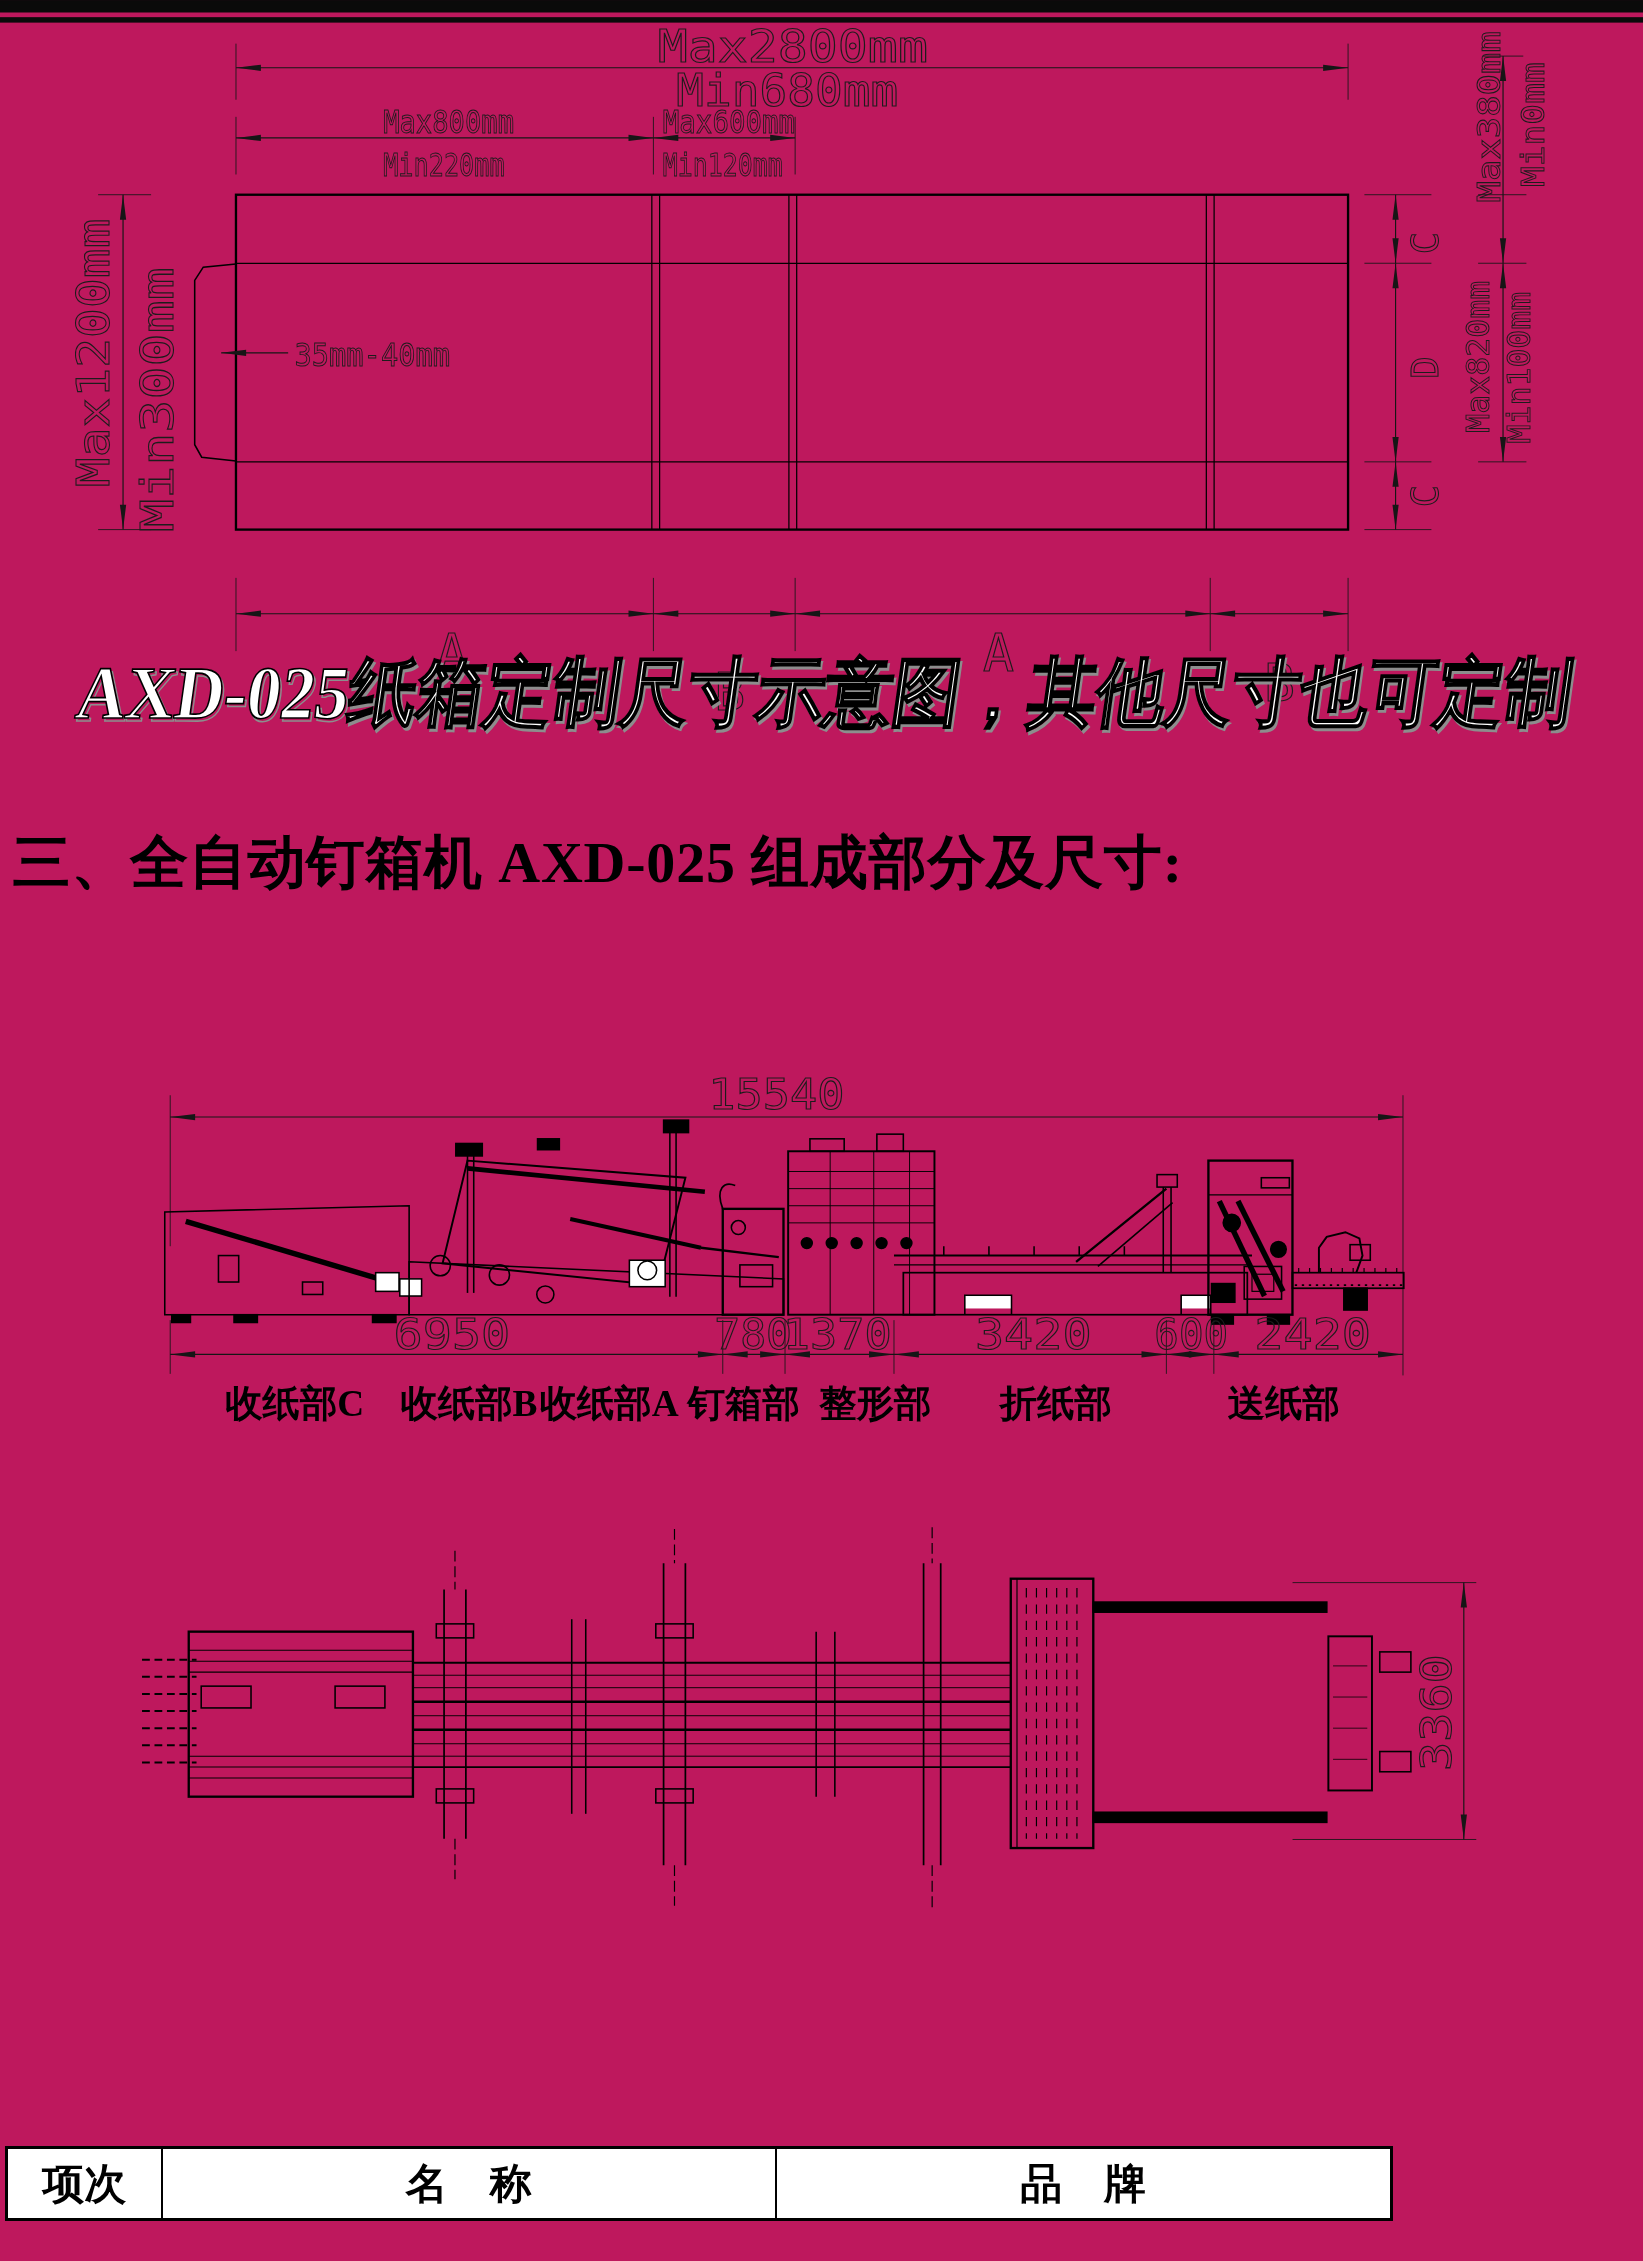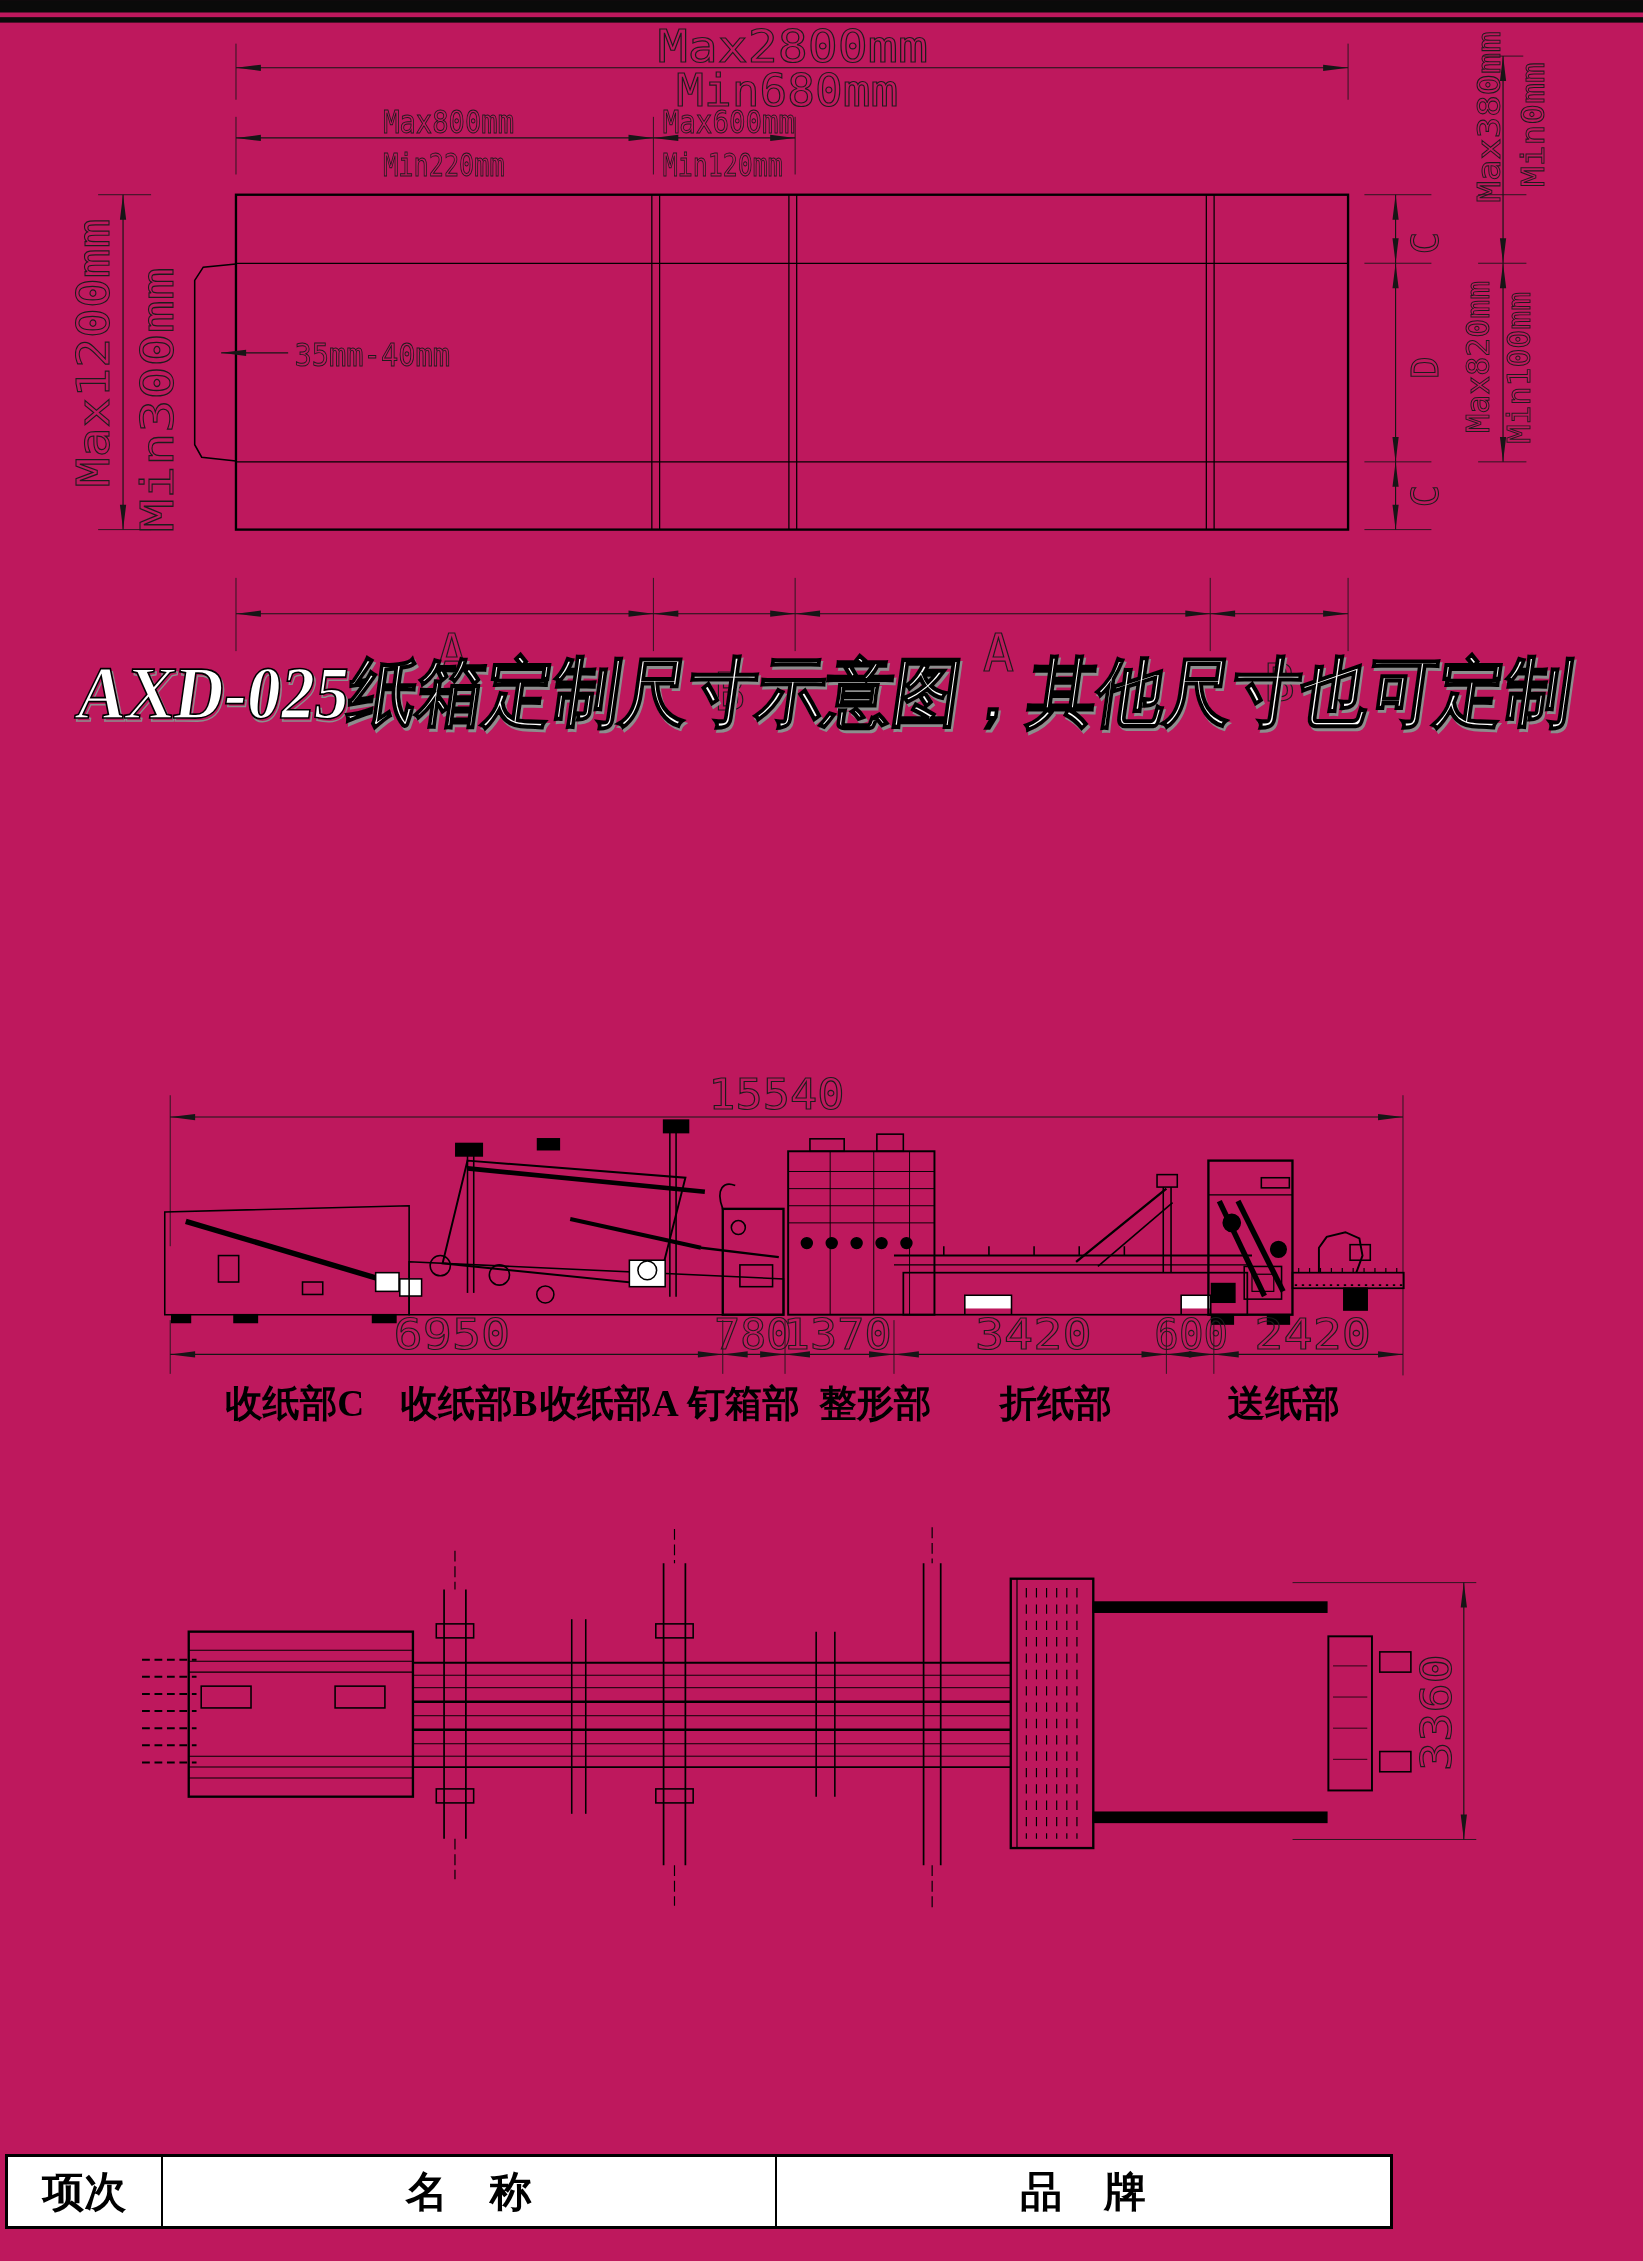--- a/index.html
+++ b/index.html
@@ -12,21 +12,21 @@
   .cad-sm{font-family:"DejaVu Sans Mono",monospace;fill:none;stroke:#1c1c1c;stroke-width:1.2px;}
   .cad-big{font-family:"DejaVu Sans Mono",monospace;fill:none;stroke:#1c1c1c;stroke-width:1.5px;}
   .cjkbold{font-family:"Liberation Serif","DejaVu Serif",serif;font-weight:bold;fill:#000;}
   .ink{stroke:#000;fill:none;}
   .dim{stroke:#161616;stroke-width:1.5;fill:none;}
   .ext{stroke:#161616;stroke-width:1.1;fill:none;}
   .heading{position:absolute;font-weight:bold;color:#000;font-size:58px;line-height:1.15;
            letter-spacing:0.8px;white-space:nowrap;}
   .cap-outline{font-weight:bold;}
   .cfg-table{position:absolute;left:4.7px;top:2146px;width:1388px;height:75px;
-             border:3.9px solid #000;display:flex;box-sizing:border-box;background:#fff;margin-top:8px;}
+             border:3.9px solid #000;display:flex;box-sizing:border-box;background:#fff;}
   .cfg-cell{display:flex;align-items:center;justify-content:center;font-size:42px;
             font-weight:bold;color:#000;box-sizing:border-box;}
   .cfg-cell+.cfg-cell{border-left:2.3px solid #000;}
   .c-idx{width:153px;}
   .c-name{flex:1;}
   .c-brand{width:615px;}
 </style>
 </head>
 <body>
 
@@ -120,20 +120,21 @@
       <text class="cad-big" x="1282" y="862" font-size="66" text-anchor="middle">A</text>
       <text class="cad-big" x="1643" y="900" font-size="66" text-anchor="middle">B</text>
     </g>
 
     <g transform="translate(1055 922) skewX(-8)">
       <text class="cap-outline" x="3" y="4" font-size="96" text-anchor="middle" fill="none" stroke="#8d8d8d" stroke-width="2" textLength="1920" lengthAdjust="spacingAndGlyphs">AXD-025纸箱定制尺寸示意图，其他尺寸也可定制</text>
       <text class="cap-outline" x="0" y="0" font-size="96" text-anchor="middle" fill="#ffffff" stroke="#000000" stroke-width="2.2" textLength="1920" lengthAdjust="spacingAndGlyphs">AXD-025纸箱定制尺寸示意图，其他尺寸也可定制</text>
     </g>
   </svg>
 
+  <div class="heading" style="left:12.5px;top:830px;">三、全自动钉箱机 AXD-025 组成部分及尺寸:</div>
 
   <svg class="abs" style="left:0;top:1075px" width="1644" height="358" viewBox="0 1380 2111 460">
 
     <g>
       <line class="ext" x1="218" y1="1406" x2="218" y2="1600"></line>
       <line class="ext" x1="1802" y1="1406" x2="1802" y2="1766"></line>
       <line class="dim" x1="218" y1="1434" x2="1802" y2="1434" marker-start="url(#dimarrow)" marker-end="url(#dimarrow)"></line>
       <text class="cad" x="997" y="1424" font-size="54" text-anchor="middle" textLength="175" lengthAdjust="spacingAndGlyphs">15540</text>
     </g>
 

